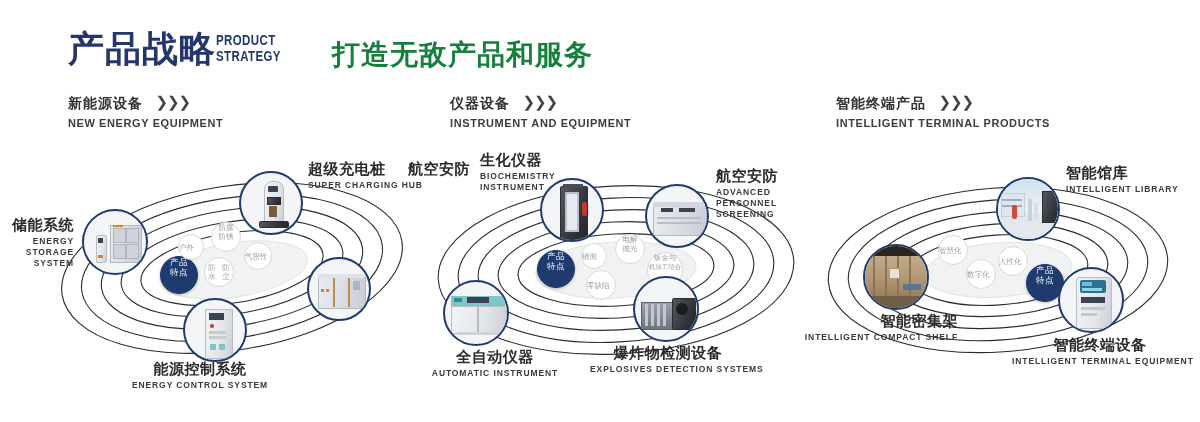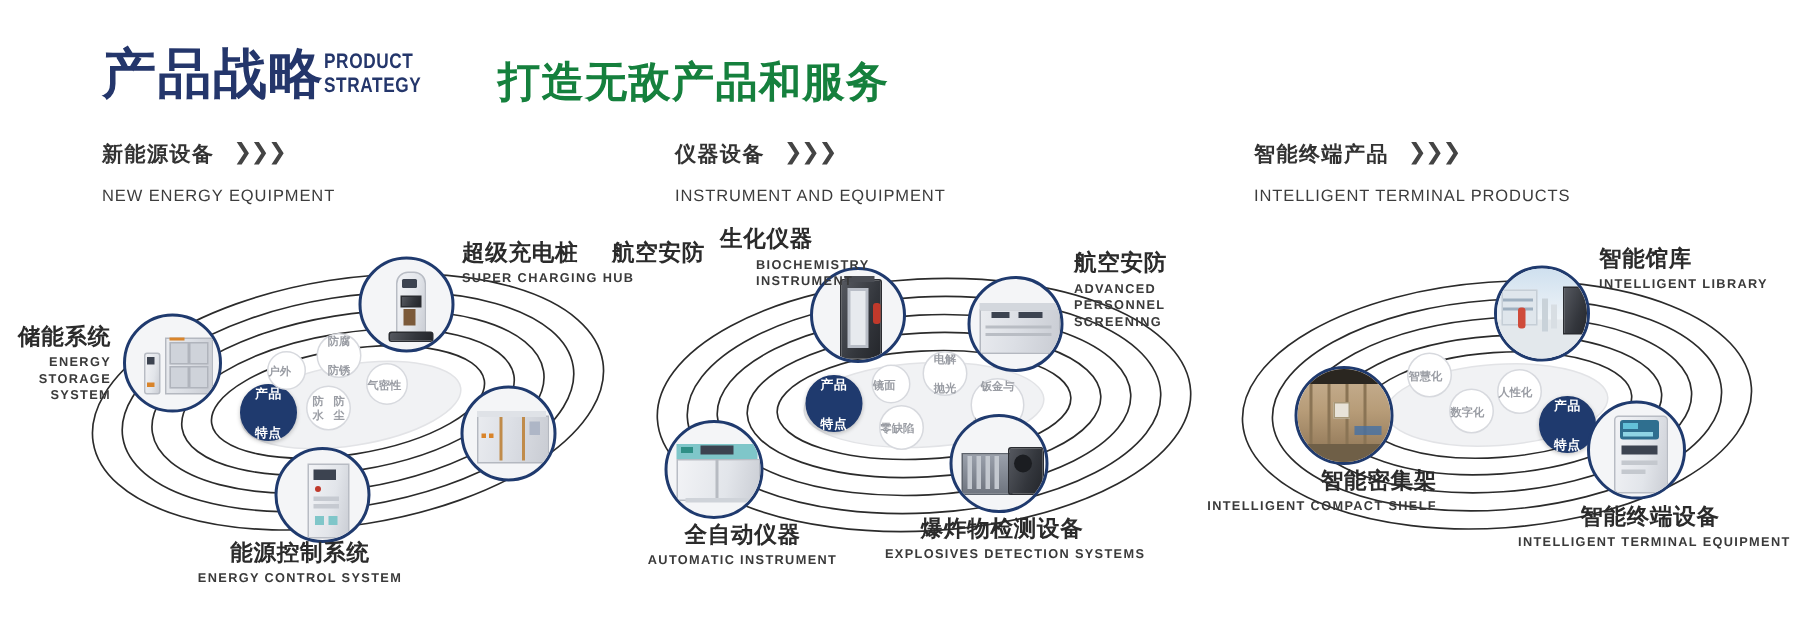--- a/index.html
+++ b/index.html
@@ -38,22 +38,22 @@
     font-size:14px;font-weight:bold;color:#333333;
     letter-spacing:1px;white-space:nowrap;
     display:inline-block;vertical-align:middle;
   }
   .sec-arrows{
     display:inline-block;vertical-align:middle;
     font-size:15px;color:#444;letter-spacing:-1px;
     margin-left:8px;font-weight:bold;position:relative;top:-2px;
   }
   .sec-en{
-    margin-top:13px;
-    font-size:11px;font-weight:normal;color:#3c3c3c;
+    margin-top:4px;
+    font-size:11px;font-weight:bold;color:#3c3c3c;
     letter-spacing:.6px;white-space:nowrap;
   }
 
   
   .cluster{position:absolute;}
   .rings{position:absolute;left:0;top:0;}
 
   
   .node{
     position:absolute;border-radius:50%;
@@ -74,22 +74,22 @@
     font-size:8.5px;font-weight:bold;color:#3a3a3a;letter-spacing:.9px;
     line-height:11px;margin-top:2px;
   }
   .nlabel.right{text-align:right;}
   .nlabel.center{text-align:center;}
 
   
   .tag{
     position:absolute;border-radius:50%;
     border:1px solid #d7d9de;background:#ffffff;
-    color:#9a9da4;font-size:7.5px;font-weight:bold;
-    display:flex;align-items:center;justify-content:space-between;
+    color:#9a9da4;font-size:7.5px;font-weight:normal;
+    display:flex;align-items:center;justify-content:flex-start;
     text-align:center;line-height:9px;box-sizing:border-box;
   }
   .tag.core{
     background:#1f3a6e;border:1px solid #1f3a6e;color:#ffffff;
     font-size:8.5px;line-height:10px;letter-spacing:.5px;
     box-shadow:0 1px 3px rgba(0,0,0,.25);
   }
 
   
   .dev{position:absolute;}
@@ -274,21 +274,21 @@
         <div class="dev" style="left:25px;top:14px;width:10px;height:36px;background:#e7eaee;"></div>
         <div class="dev" style="left:40px;top:22px;width:5px;height:14px;background:#c0392b;border-radius:2px;"></div>
         <div class="dev" style="left:21px;top:4px;width:20px;height:4px;background:#4a4d54;"></div>
       </div>
     </div>
     <div class="nlabel" style="left:-12px;top:8px;">
       <div class="cn">航空安防</div>
     </div>
     <div class="nlabel" style="left:60px;top:-1px;">
       <div class="cn">生化仪器</div>
-      <div class="en" style="white-space:normal;width:66px;margin-left:24px;">BIOCHEMISTRY INSTRUMENT</div>
+      <div class="en" style="white-space:normal;width:66px;">BIOCHEMISTRY INSTRUMENT</div>
     </div>
 
     <div class="node" style="left:225px;top:32px;width:64px;height:64px;">
       <div class="art">
         <div class="dev cab" style="left:6px;top:20px;width:52px;height:28px;"></div>
         <div class="dev" style="left:6px;top:16px;width:52px;height:5px;background:#d3d7dd;"></div>
         <div class="dev scr-dk" style="left:14px;top:22px;width:12px;height:4px;"></div>
         <div class="dev scr-dk" style="left:32px;top:22px;width:16px;height:4px;"></div>
         <div class="dev" style="left:10px;top:31px;width:44px;height:1.5px;background:#b9bdc4;"></div>
         <div class="dev" style="left:10px;top:36px;width:44px;height:1.5px;background:#b9bdc4;"></div>

